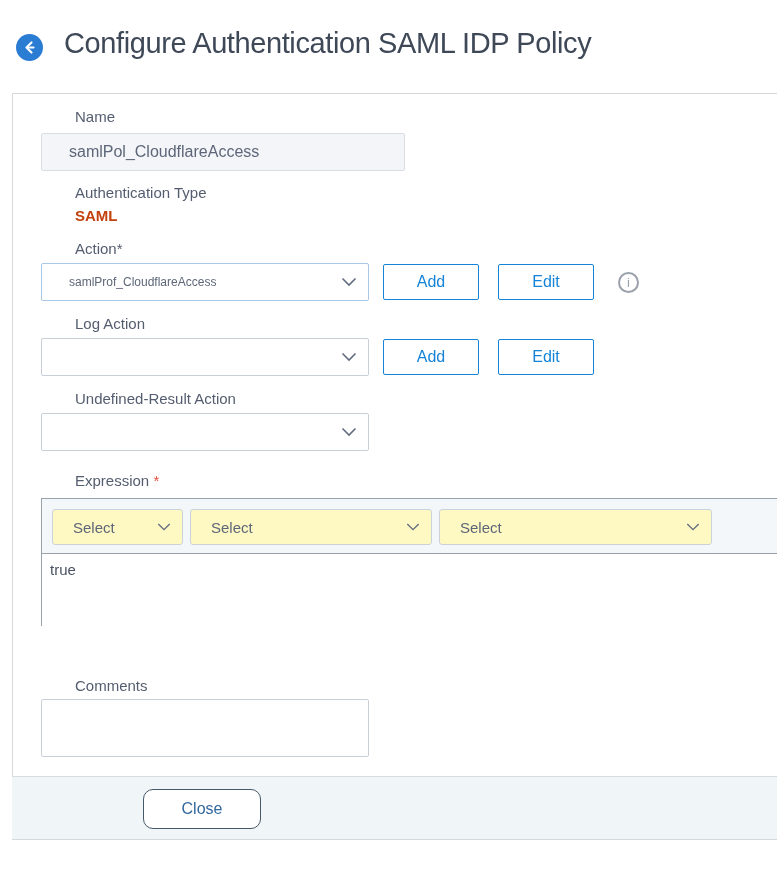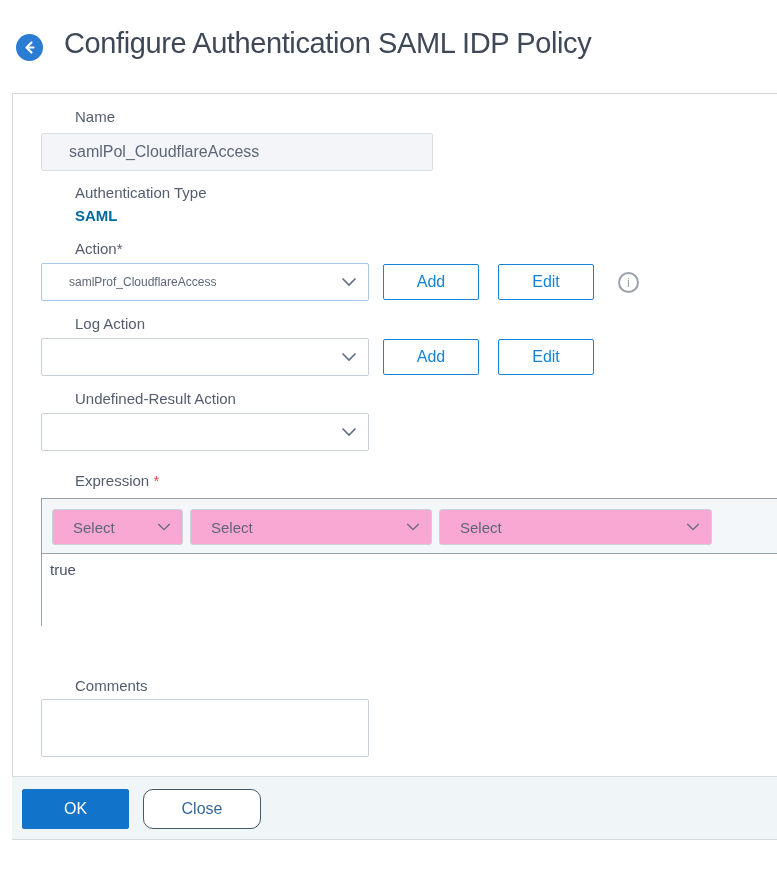--- a/index.html
+++ b/index.html
@@ -27,21 +27,21 @@
   .panel {
     position:absolute; left:12px; top:93px; width:766px; height:747px;
     border:1px solid #d6d8da; border-right:none; background:#fff;
   }
   .field-label {
     position:absolute; left:26px; font-size:15px; color:#545d6f; white-space:nowrap;margin-left:36px;
   }
   .req-star { color:#e25141; }
 
   .text-input {
-    position:absolute; left:28px; width:392px; height:38px;
+    position:absolute; left:28px; width:364px; height:38px;
     background:#f3f5f8; border:1px solid #d9dde2; border-radius:2px;
     font-family:inherit; font-size:16px; color:#5d6678; padding:0 10px 0 27px;
   }
 
   .select-box {
     position:absolute; left:28px; width:328px; height:38px;
     background:#fff; border:1px solid #c9cfd8; border-radius:2px;
     display:flex; align-items:center; cursor:pointer;
   }
   .select-box.focused { border-color:#a9c8e8; }
@@ -56,34 +56,34 @@
     background:#fff; border:1px solid #1584d8; border-radius:2px;
     color:#1584d8; font-family:inherit; font-size:16px; cursor:pointer;
   }
   .info-icon {
     position:absolute; width:21px; height:21px; border-radius:50%;
     border:2px solid #9aa1ab; color:#9aa1ab;
     display:flex; align-items:center; justify-content:center;
     font-size:13px; font-weight:400; cursor:pointer; background:#fff;
   }
 
-  .bold-val { font-weight:700; color:#0369a1; }
+  .bold-val { font-weight:700; color:#c2410c; }
 
   
   .expr-box {
     position:absolute; left:28px; right:-2px; top:404px; height:128px;
     border:1px solid #99a1ab; border-right:none;
   }
   .expr-header {
     height:55px; background:#f4f7f9; border-bottom:1px solid #99a1ab;
     position:relative;
   }
   .mini-select {
     position:absolute; top:10px; height:36px;
-    background:#f9a8d4; border:1px solid #ccd2d9; border-radius:3px;
+    background:#fef9c3; border:1px solid #ccd2d9; border-radius:3px;
     display:flex; align-items:center; cursor:pointer;
   }
   .mini-select .select-value { padding-left:20px; font-size:15px; }
   .expr-body {
     height:72px; background:#fff; border:none; width:100%; resize:none;
     font-family:inherit; font-size:15px; color:#4a5264; padding:7px 8px;
     outline:none; display:block;
   }
 
   .comments-area {
@@ -197,18 +197,17 @@
           </span>
         </div>
       </div>
       <textarea class="expr-body" spellcheck="false" style="">true</textarea>
     </div>
 
     <label class="field-label" style="top:583px;">Comments</label>
     <textarea class="comments-area" style=""></textarea>
 
     <div class="footer">
-      <button class="btn-ok">OK</button>
       <button class="btn-close">Close</button>
     </div>
 
   </div>
 </div>
 
 </body></html>

